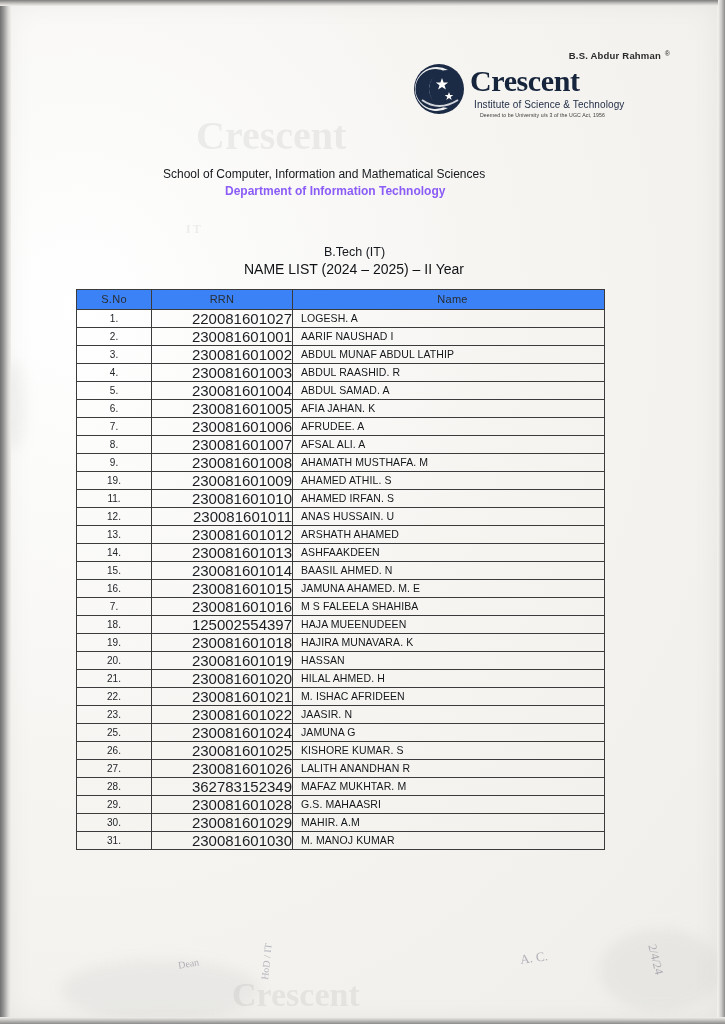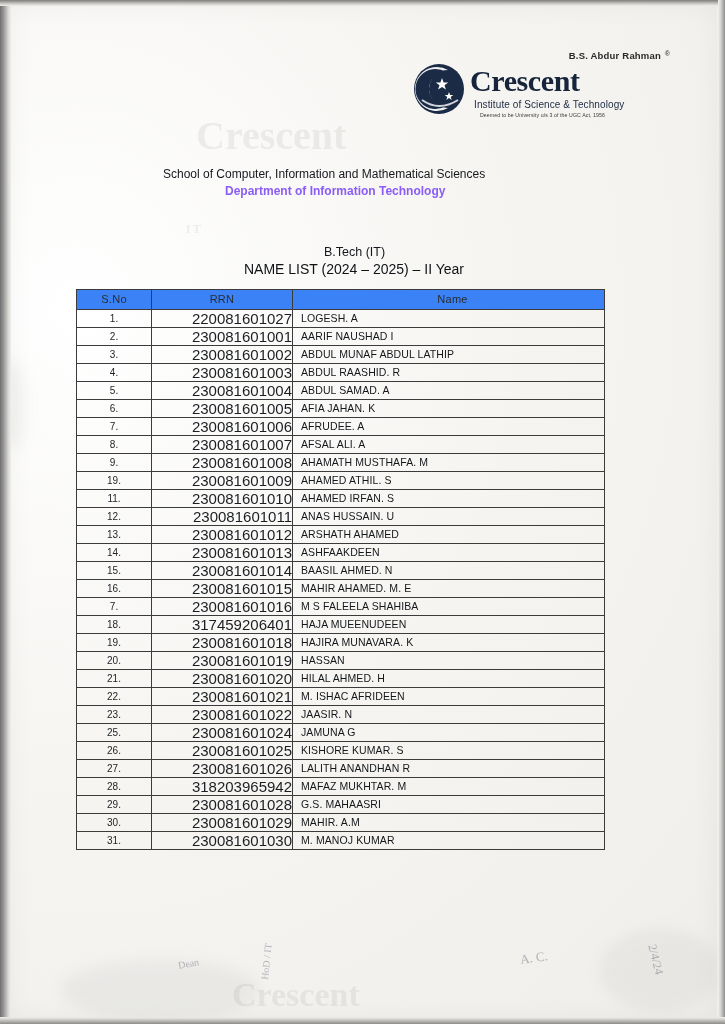--- a/index.html
+++ b/index.html
@@ -339,30 +339,30 @@
             <td class="col-name">ASHFAAKDEEN</td>
           </tr>
           <tr>
             <td class="col-sno">15.</td>
             <td class="col-rrn">230081601014</td>
             <td class="col-name">BAASIL AHMED. N</td>
           </tr>
           <tr>
             <td class="col-sno">16.</td>
             <td class="col-rrn">230081601015</td>
-            <td class="col-name">MAHIR AHAMED. M. E</td>
+            <td class="col-name">JAMUNA AHAMED. M. E</td>
           </tr>
           <tr>
             <td class="col-sno">7.</td>
             <td class="col-rrn">230081601016</td>
             <td class="col-name">M S FALEELA SHAHIBA</td>
           </tr>
           <tr>
             <td class="col-sno">18.</td>
-            <td class="col-rrn">317459206401</td>
+            <td class="col-rrn">125002554397</td>
             <td class="col-name">HAJA MUEENUDEEN</td>
           </tr>
           <tr>
             <td class="col-sno">19.</td>
             <td class="col-rrn">230081601018</td>
             <td class="col-name">HAJIRA MUNAVARA. K</td>
           </tr>
           <tr>
             <td class="col-sno">20.</td>
             <td class="col-rrn">230081601019</td>
@@ -393,21 +393,21 @@
             <td class="col-rrn">230081601025</td>
             <td class="col-name">KISHORE KUMAR. S</td>
           </tr>
           <tr>
             <td class="col-sno">27.</td>
             <td class="col-rrn">230081601026</td>
             <td class="col-name">LALITH ANANDHAN R</td>
           </tr>
           <tr>
             <td class="col-sno">28.</td>
-            <td class="col-rrn">318203965942</td>
+            <td class="col-rrn">362783152349</td>
             <td class="col-name">MAFAZ MUKHTAR. M</td>
           </tr>
           <tr>
             <td class="col-sno">29.</td>
             <td class="col-rrn">230081601028</td>
             <td class="col-name">G.S. MAHAASRI</td>
           </tr>
           <tr>
             <td class="col-sno">30.</td>
             <td class="col-rrn">230081601029</td>

